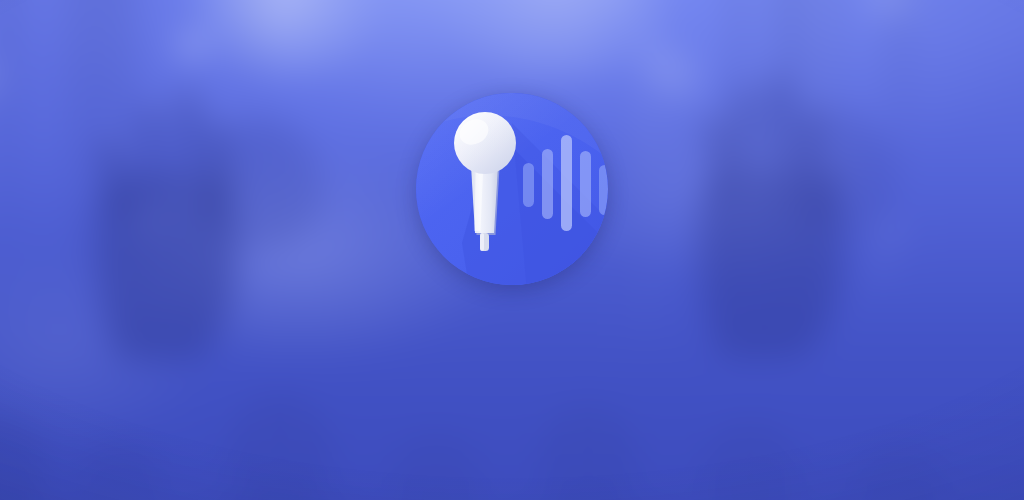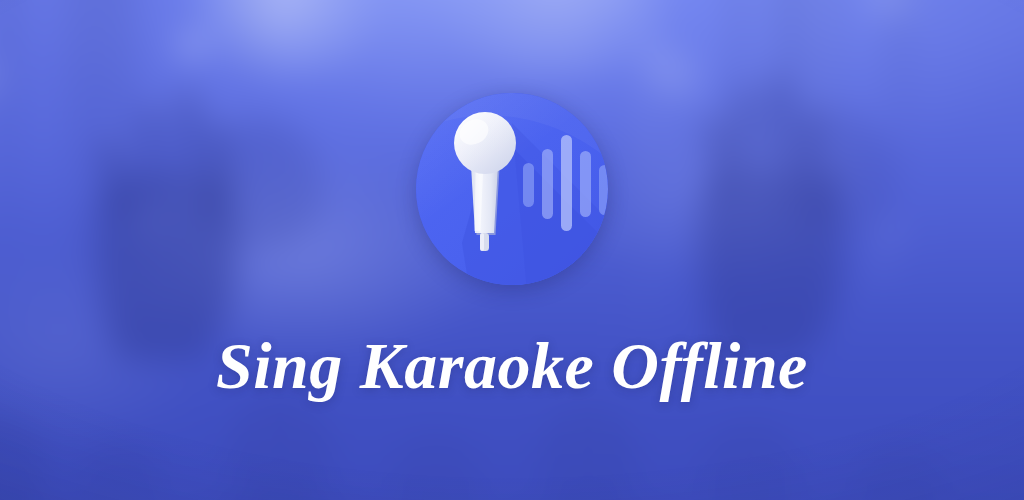--- a/index.html
+++ b/index.html
@@ -346,15 +346,14 @@
           <path d="M69 19 A31 31 0 0 1 69 81 A31 31 0 0 0 69 19 Z" fill="#c3c9e2" opacity="0.42"></path>
           <ellipse cx="58" cy="39" rx="15" ry="12" fill="#ffffff" opacity="0.62" transform="rotate(-28 58 39)"></ellipse>
         </g>
 
         <path d="M0 0 L192 0 L192 66 C140 24 70 8 0 38 Z" fill="#ffffff" opacity="0.045"></path>
       </g>
     </svg>
     <div class="icon-sheen"></div>
   </div>
 
-  <div id="app-title">Sing Karaoke Offline</div>
 
 </div>
 
 </body></html>

